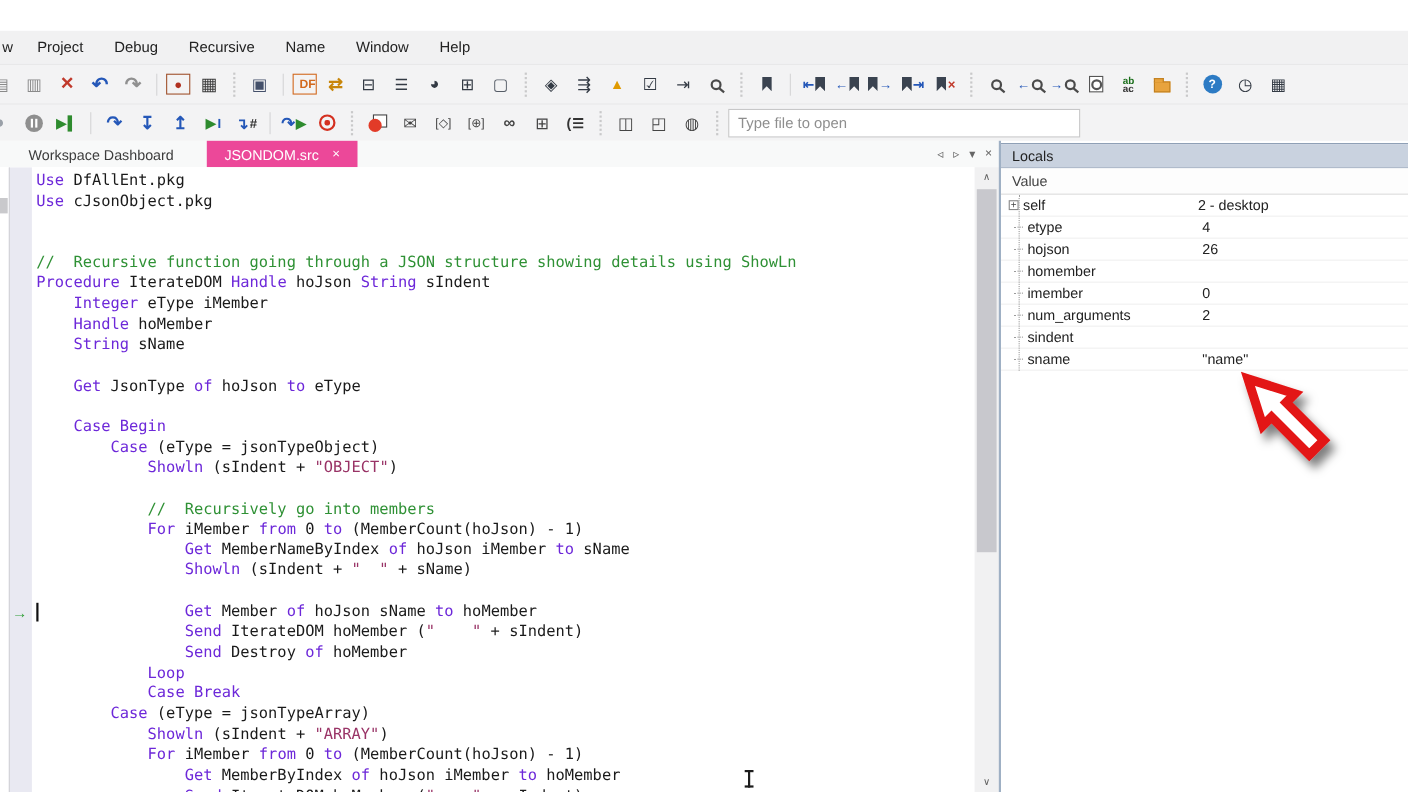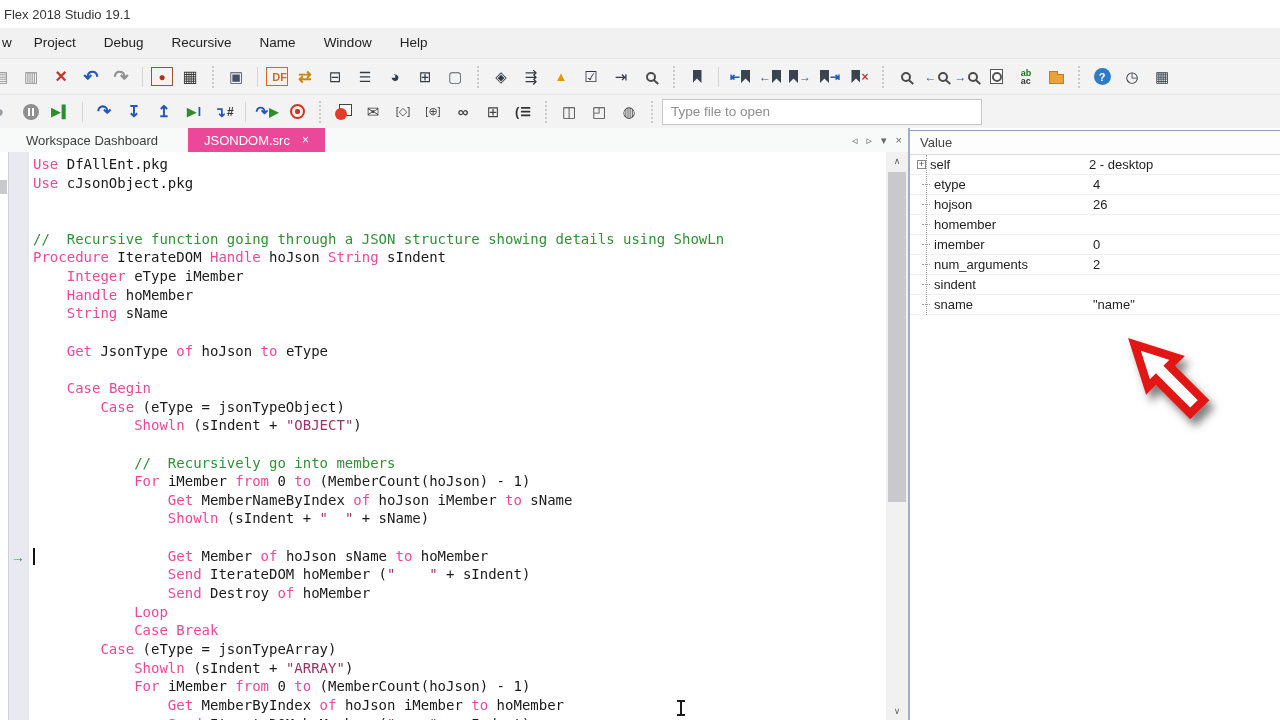--- a/index.html
+++ b/index.html
@@ -70,21 +70,21 @@
   .tabnav { position:absolute; right:6px; top:0; height:24px; display:flex; align-items:center;
             gap:9px; color:#666; font-size:11px; }
 
   
   .editor { position:absolute; left:0; top:152px; width:886px; height:568px; background:#fff; overflow:hidden; }
   .gutter { position:absolute; left:8px; top:0; width:21px; height:568px; background:#e9e9f2;
             border-left:1px solid #d2d2d6; }
   .edge-notch { position:absolute; left:0; top:28px; width:7px; height:14px; background:#c9c9cc; }
   #code { position:absolute; left:33px; top:3px; font-family:"DejaVu Sans Mono", monospace;
           font-size:14px; line-height:18.65px; white-space:pre; color:#1a1a1a; }
-  .tk { color:#ec4899; }
+  .tk { color:#6d28d9; }
   .tc { color:#2f9135; }
   .ts { color:#993366; }
   .tp { color:#1a1a1a; }
   .exec-arrow { position:absolute; left:11px; font-size:14px; font-weight:bold; color:#2f9e37;
                 line-height:18px; }
   .caret { position:absolute; left:33px; width:2px; height:17px; background:#111; }
 
   
   .vscroll { position:absolute; left:886px; top:152px; width:22px; height:568px; background:#f1f1f2; }
   .varrow { position:absolute; left:0; width:22px; height:18px; display:flex; align-items:center;
@@ -119,23 +119,20 @@
   .ibeam { position:absolute; left:676px; top:700px; width:10px; height:16px; }
   .ibeam::before { content:""; position:absolute; left:4px; top:0; width:2px; height:16px; background:#1c1c1c; }
   .ibeam::after { content:""; position:absolute; left:1px; top:0; width:8px; height:2px; background:#1c1c1c;
                   box-shadow:0 14px 0 #1c1c1c; }
 </style>
 </head>
 <body>
 
 <div id="stage">
 
-  <div class="titlebar">
-    <span>Flex 2018 Studio 19.1</span>
-  </div>
 
   <div class="menubar" id="menubar">
       <span class="mitem">w</span>
       <span class="mitem">Project</span>
       <span class="mitem">Debug</span>
       <span class="mitem">Recursive</span>
       <span class="mitem">Name</span>
       <span class="mitem">Window</span>
       <span class="mitem">Help</span>
     </div>
@@ -364,20 +361,21 @@
   </div>
 
   <div class="vscroll">
     <div class="varrow" style="top:0">∧</div>
     <div class="vthumb"></div>
     <div class="varrow" style="bottom:0">∨</div>
   </div>
   <div class="vdivider"></div>
 
   <div class="locals">
+    <div class="ltitle">Locals</div>
     <div class="lhead">
       <span class="h2">Value</span>
     </div>
     <div class="lrows" id="lrows">
       <div class="ltree"></div>
     <div class="lrow">
           <span class="plusbox">+</span>
           <span class="lname">self</span>
           <span class="lval">2 - desktop</span>
         </div>

